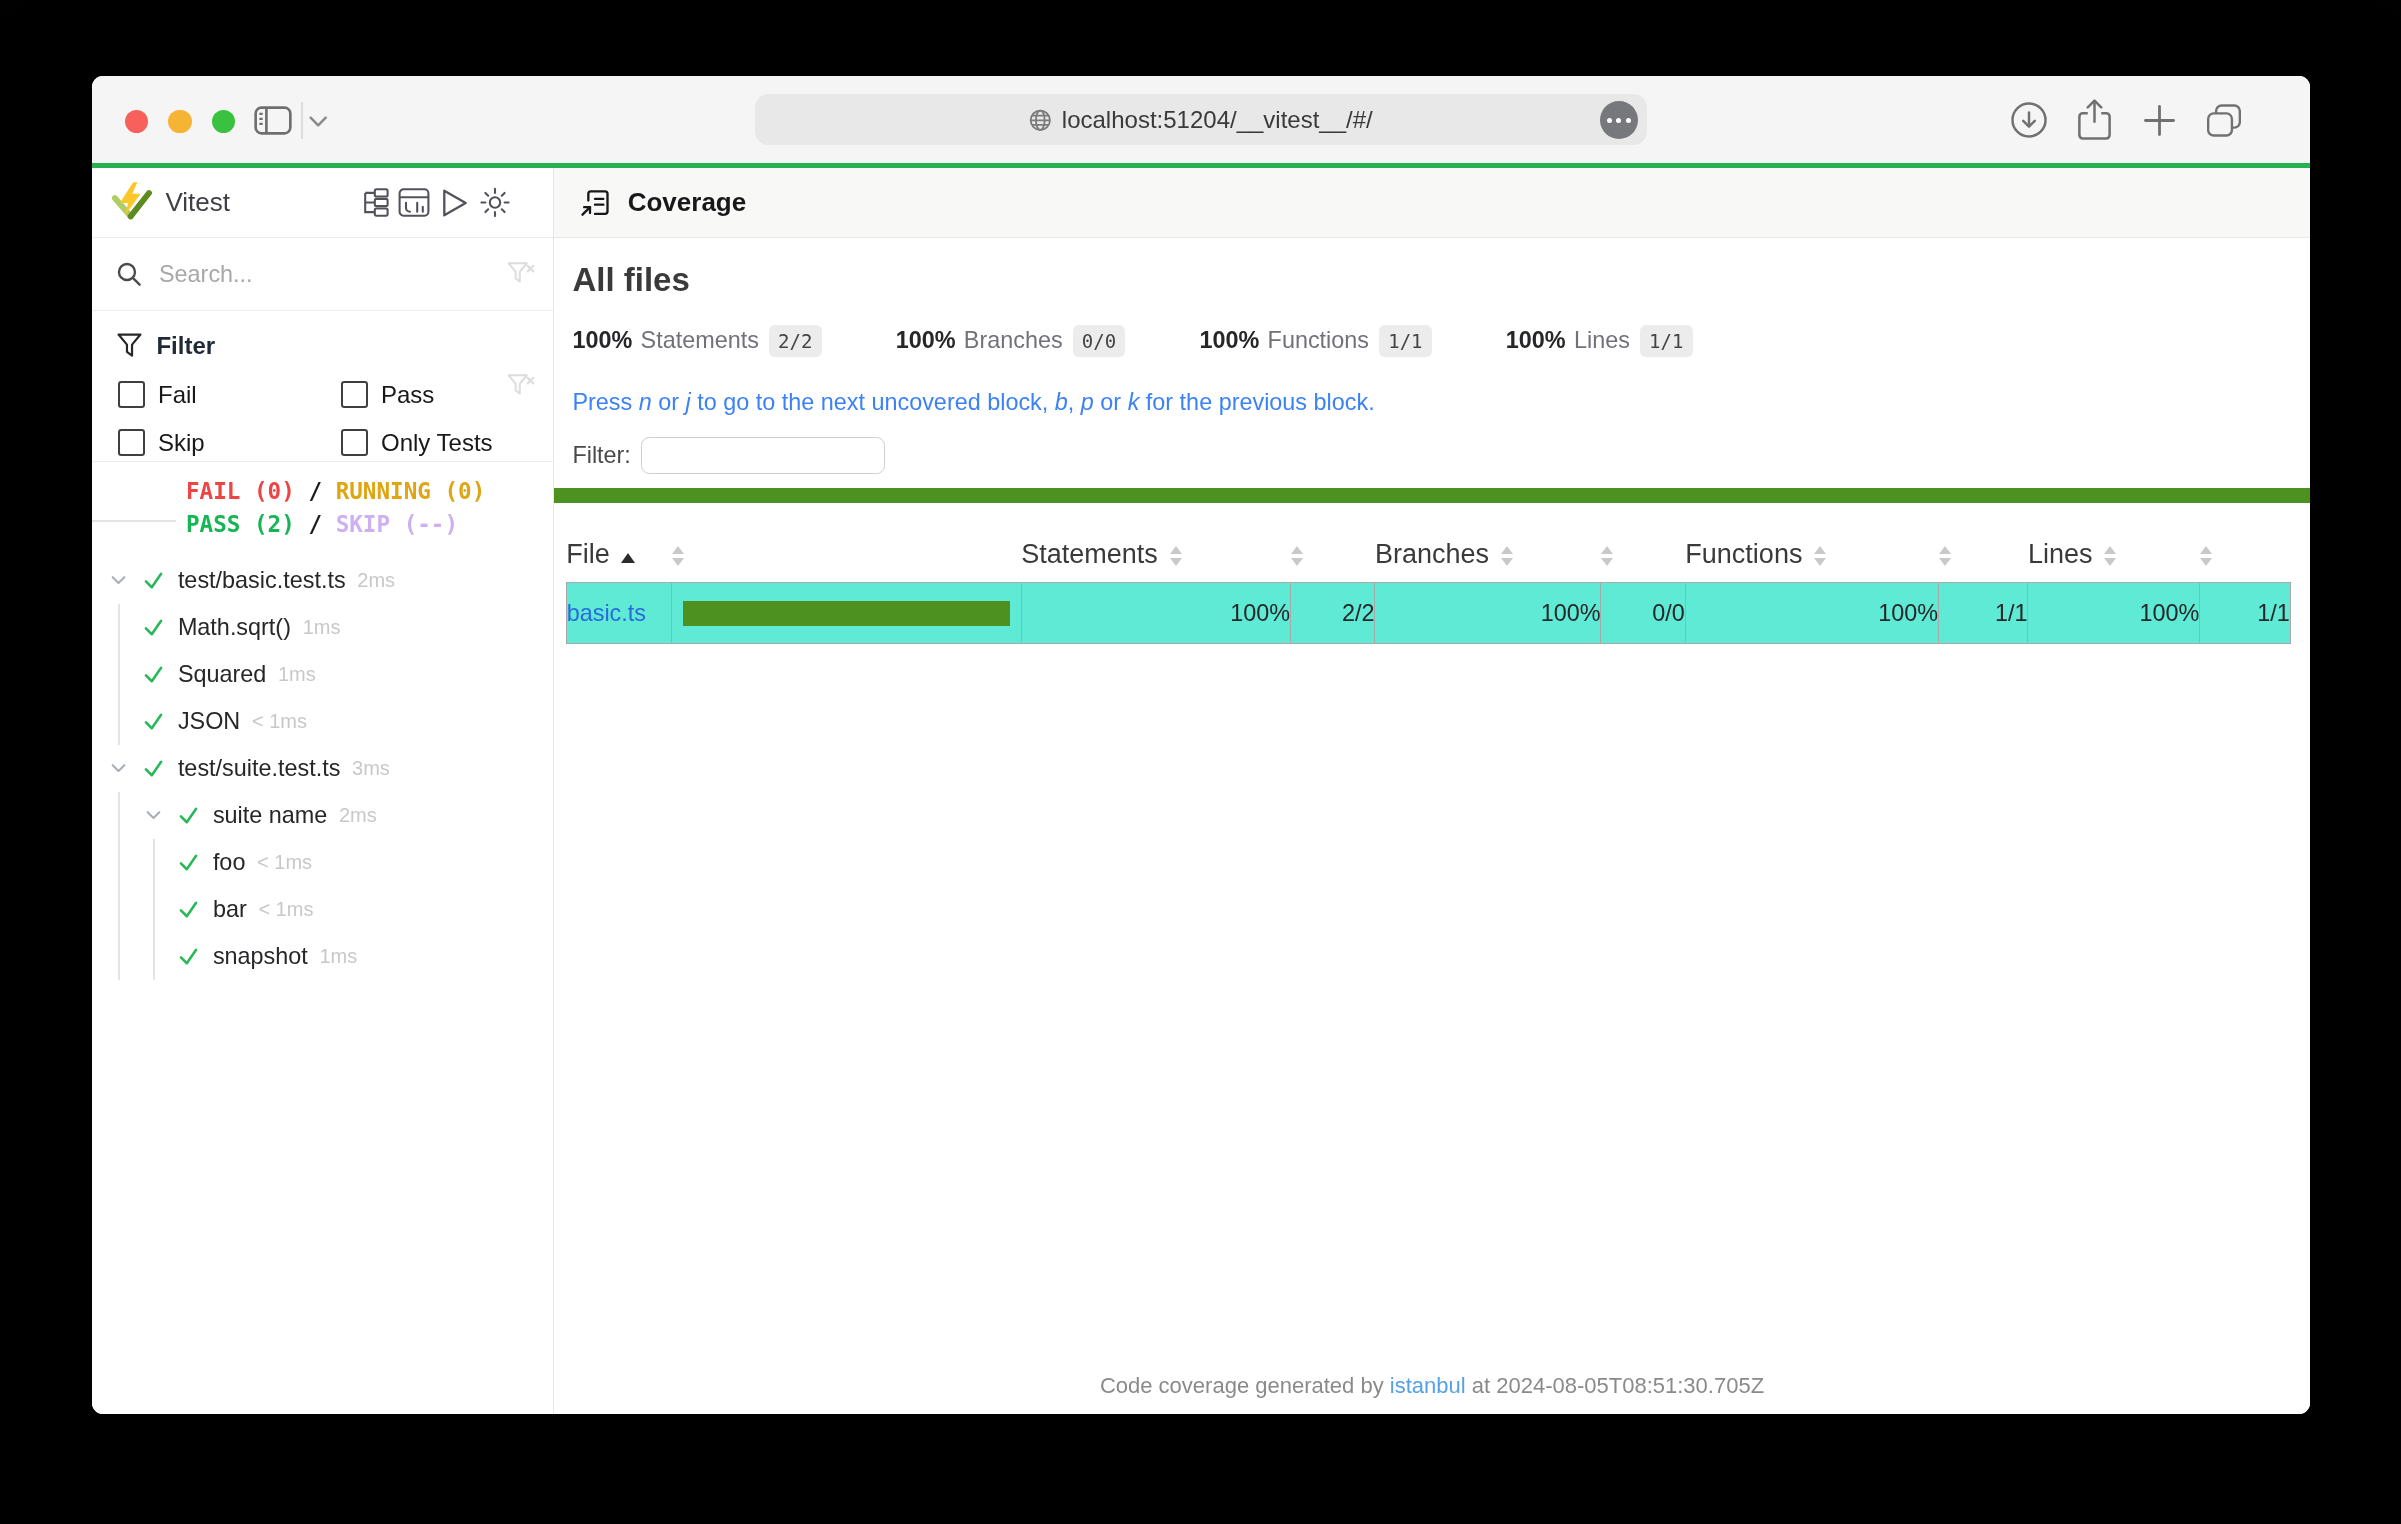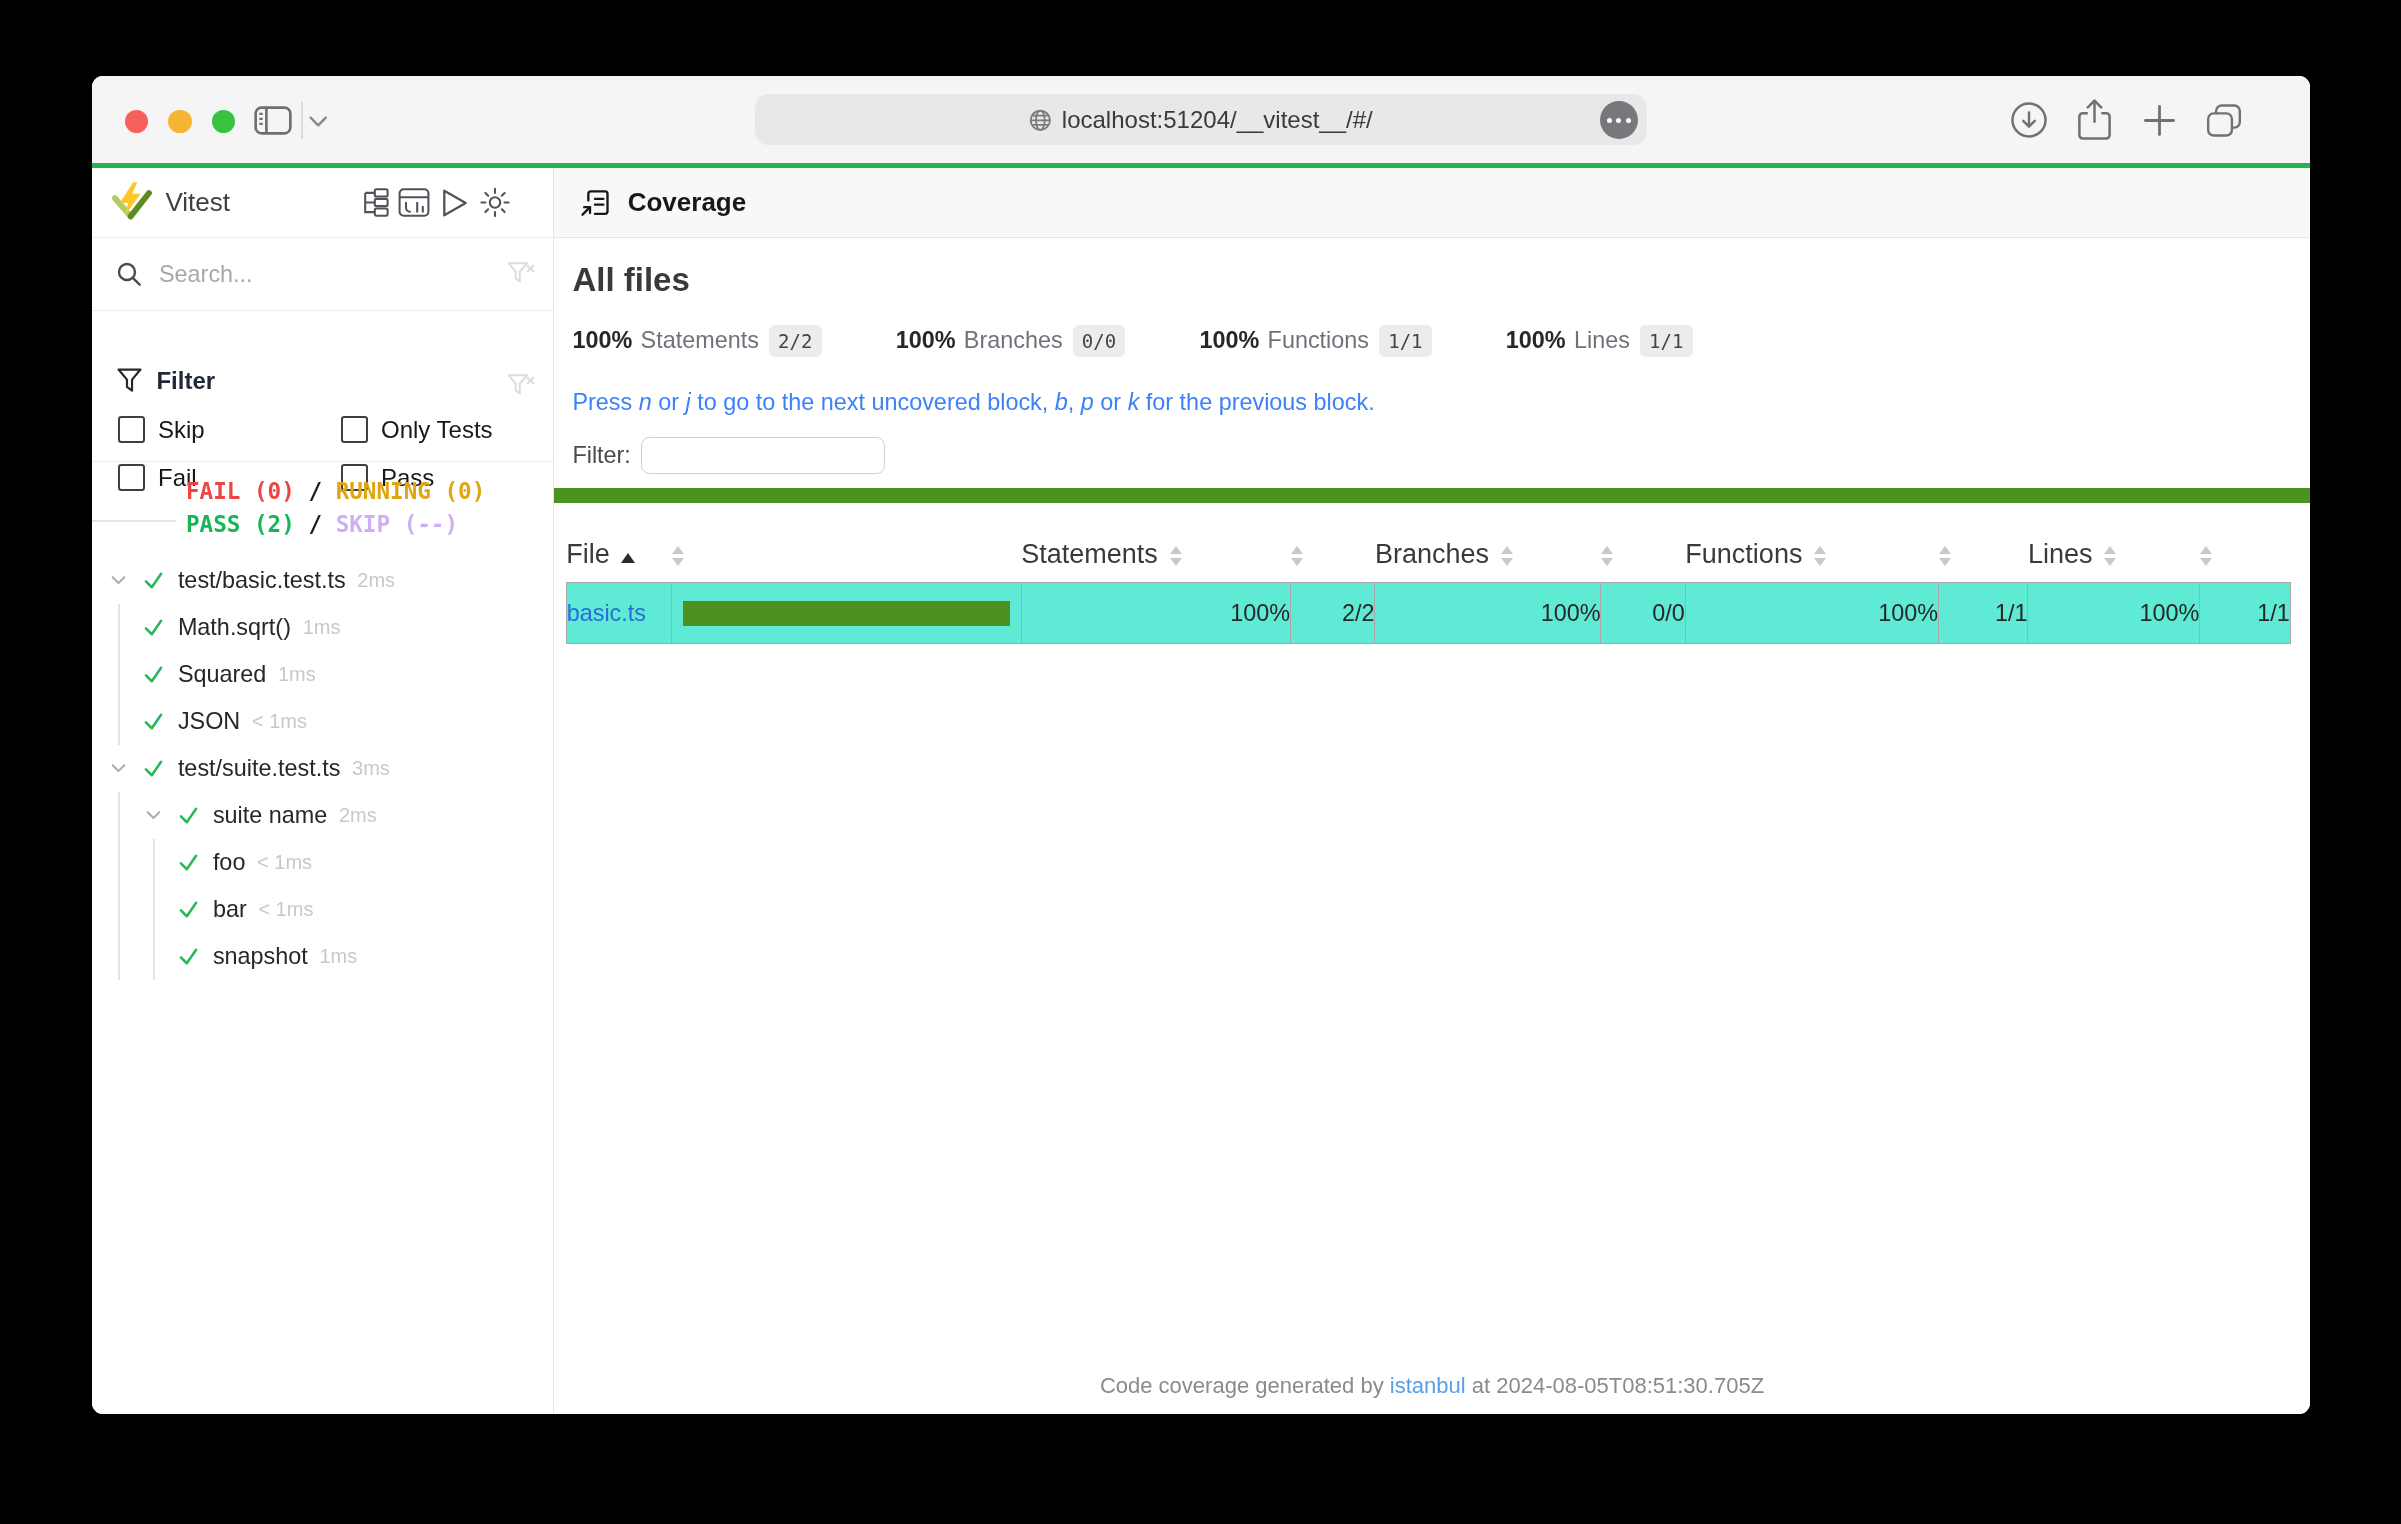--- a/index.html
+++ b/index.html
@@ -40,21 +40,21 @@
   .s-actions .sbtn{width:32px;height:69px;display:flex;align-items:center;justify-content:center;}
 
   .s-search{height:72px;border-bottom:1.7px solid #ededed;display:flex;align-items:center;position:relative;}
   .s-search .mag{margin-left:24px;}
   .search-input{border:none;outline:none;background:transparent;margin-left:14px;font-size:23.4px;
                 color:#374151;width:318px;font-family:"Liberation Sans",sans-serif;}
   .search-input::placeholder{color:#a8a8a8;}
   .clear-filter{position:absolute;right:18.4px;top:50%;transform:translateY(-50%);}
 
   .s-filter{height:151px;border-bottom:1.7px solid #ededed;position:relative;box-sizing:border-box;padding-top:18.4px;}
-  .f-title-row{display:flex;align-items:center;height:33px;margin-top:35px;}
+  .f-title-row{display:flex;align-items:center;height:33px;}
   .f-title-row .funnel{margin-left:24px;}
   .f-title{margin-left:13.4px;font-size:24px;font-weight:700;color:#1f2937;}
   .f-grid{margin-top:8.4px;}
   .f-row{display:flex;height:48px;align-items:center;}
   .f-cell{display:flex;align-items:center;}
   .f-cell.c1{margin-left:26px;width:223px;}
   .checkbox{width:22.6px;height:22.6px;border:2.5px solid #3f3f3f;border-radius:3.3px;background:#fff;flex:none;}
   .f-label{margin-left:13.4px;font-size:24px;color:#18181b;}
 
   .s-summary{position:relative;height:97px;box-sizing:border-box;padding:13.4px 0 0 94px;
@@ -276,35 +276,35 @@
                 <path d="M2,2 h22 l-8.5,10 v12 l-5,-3.6 v-8.4 z" fill="none" stroke="#dcdcdc" stroke-width="2.4" stroke-linejoin="round"></path>
                 <line x1="25" y1="5" x2="32" y2="12" stroke="#dcdcdc" stroke-width="2.4" stroke-linecap="round"></line>
                 <line x1="32" y1="5" x2="25" y2="12" stroke="#dcdcdc" stroke-width="2.4" stroke-linecap="round"></line>
               </svg>
             </span>
           </div>
           <div class="f-grid">
             <div class="f-row">
               <span class="f-cell c1">
                 <span class="checkbox"></span>
+                <span class="f-label">Fail</span>
+              </span>
+              <span class="f-cell">
+                <span class="checkbox"></span>
+                <span class="f-label">Pass</span>
+              </span>
+            </div>
+            <div class="f-row">
+              <span class="f-cell c1">
+                <span class="checkbox"></span>
                 <span class="f-label">Skip</span>
               </span>
               <span class="f-cell">
                 <span class="checkbox"></span>
                 <span class="f-label">Only Tests</span>
-              </span>
-            </div>
-            <div class="f-row">
-              <span class="f-cell c1">
-                <span class="checkbox"></span>
-                <span class="f-label">Fail</span>
-              </span>
-              <span class="f-cell">
-                <span class="checkbox"></span>
-                <span class="f-label">Pass</span>
               </span>
             </div>
           </div>
         </div>
 
         <div class="s-summary">
           <div><span class="c-fail">FAIL (0)</span><span class="c-sep"> / </span><span class="c-running">RUNNING (0)</span></div>
           <div><span class="c-pass">PASS (2)</span><span class="c-sep"> / </span><span class="c-skip">SKIP (--)</span></div>
         </div>
 

